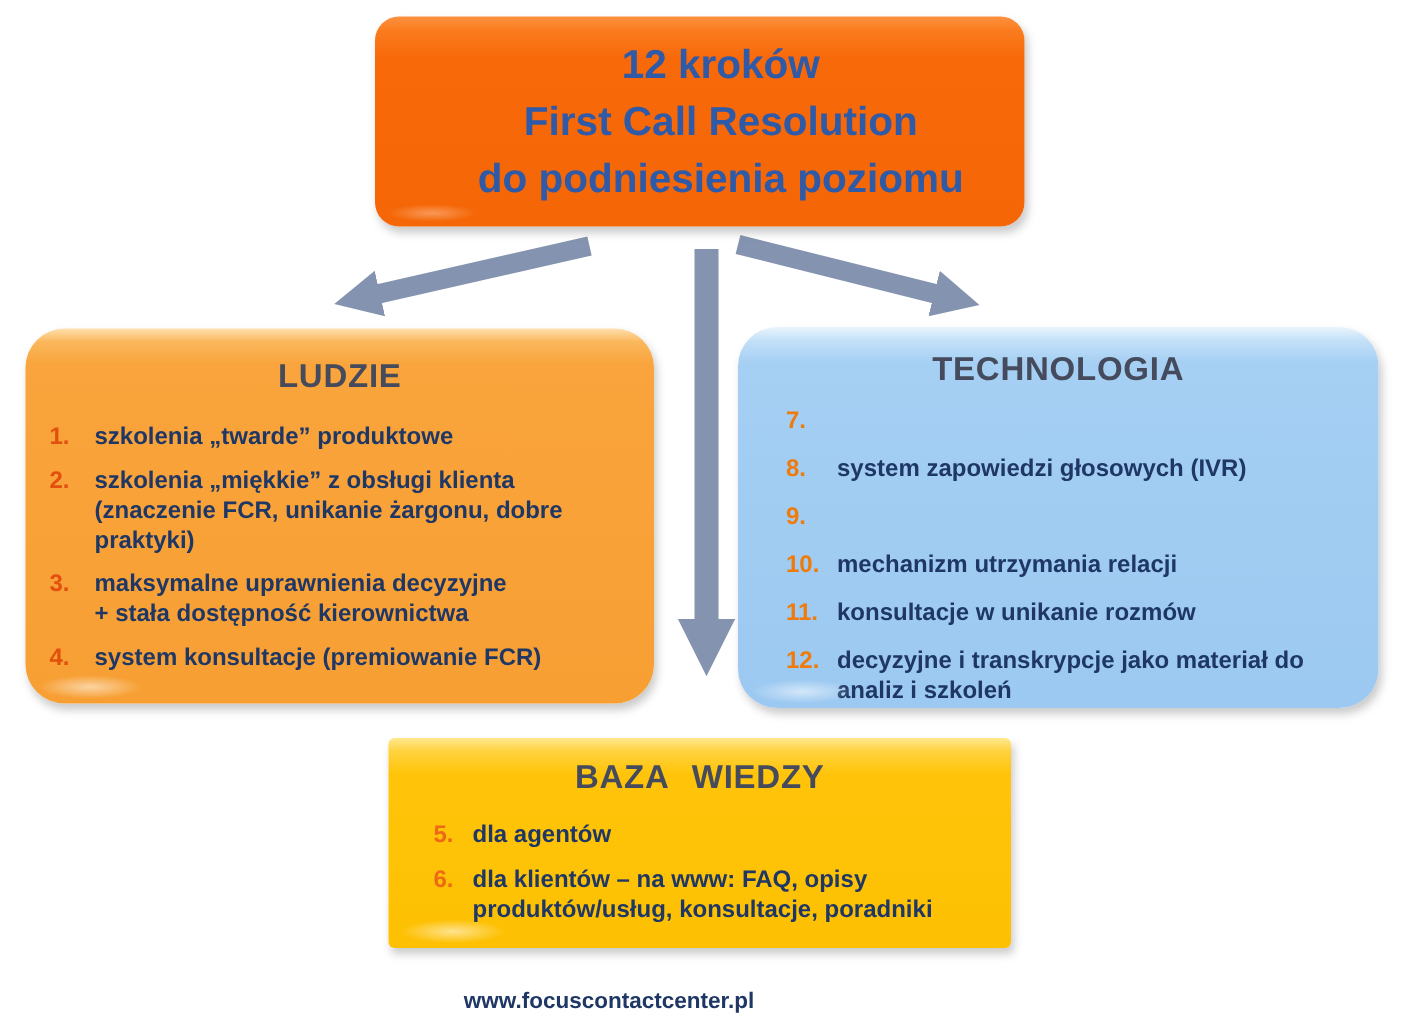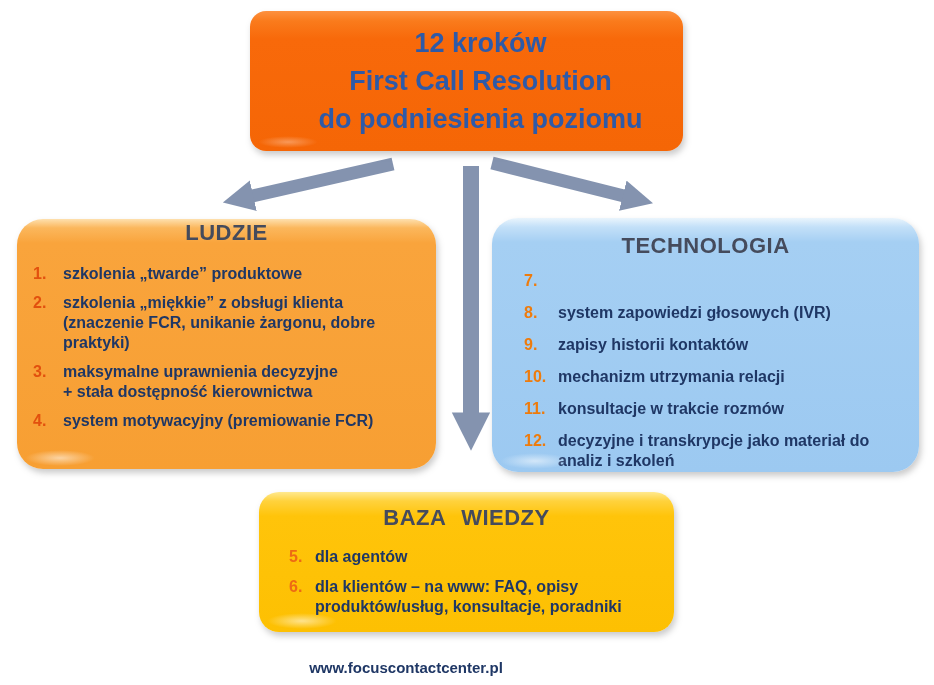--- a/index.html
+++ b/index.html
@@ -29,27 +29,27 @@
 
   .box-ludzie{
     left:17px;top:219px;width:419px;height:250px;border-radius:26px;
     background:linear-gradient(180deg,#fee0ae 0px,#fbb75c 9px,#f9a43c 24px,#f79f33 100%);
   }
   .box-technologia{
     left:492px;top:218px;width:427px;height:254px;border-radius:26px;
     background:linear-gradient(180deg,#eaf5fd 0px,#c3e0f8 9px,#a5cff3 24px,#9cc9f1 100%);
   }
   .box-baza{
-    left:259px;top:492px;width:415px;height:140px;border-radius:20px;
+    left:259px;top:492px;width:415px;height:140px;border-radius:4px;
     background:linear-gradient(180deg,#ffe98f 0px,#ffd23d 9px,#ffc40a 24px,#fdc002 100%);
   }
 
   .box-heading{
     text-align:center;font-weight:bold;font-size:22px;color:#454B5C;
-    letter-spacing:.5px;line-height:27px;
+    margin-top:18px;letter-spacing:.5px;line-height:27px;
   }
   .box-technologia .box-heading{margin-top:14px;}
   .box-baza .box-heading{margin-top:12px;word-spacing:9px;}
 
   .items{padding:18px 12px 0 16px;}
   .box-technologia .items{padding:12px 10px 0 32px;}
   .box-baza .items{padding:16px 10px 0 30px;}
 
   .item{
     display:flex;margin-bottom:9px;
@@ -107,46 +107,45 @@
 (znaczenie FCR, unikanie żargonu, dobre
 praktyki)</span>
       </div>
       <div class="item">
         <span class="num">3.</span>
         <span class="txt">maksymalne uprawnienia decyzyjne
 + stała dostępność kierownictwa</span>
       </div>
       <div class="item">
         <span class="num">4.</span>
-        <span class="txt">system motywacyjny (premiowanie FCR)</span>
+        <span class="txt">system konsultacje (premiowanie FCR)</span>
       </div>
     </div>
   </div>
 
   <div class="bubble box-technologia">
     <div class="box-heading">TECHNOLOGIA</div>
     <div class="items">
       <div class="item">
         <span class="num">7.</span>
       </div>
       <div class="item">
         <span class="num">8.</span>
         <span class="txt">system zapowiedzi głosowych (IVR)</span>
       </div>
       <div class="item">
         <span class="num">9.</span>
-        <span class="txt">zapisy historii kontaktów</span>
       </div>
       <div class="item">
         <span class="num">10.</span>
         <span class="txt">mechanizm utrzymania relacji</span>
       </div>
       <div class="item">
         <span class="num">11.</span>
-        <span class="txt">konsultacje w trakcie rozmów</span>
+        <span class="txt">konsultacje w unikanie rozmów</span>
       </div>
       <div class="item">
         <span class="num">12.</span>
         <span class="txt">decyzyjne i transkrypcje jako materiał do
 analiz i szkoleń</span>
       </div>
     </div>
   </div>
 
   <div class="bubble box-baza">

